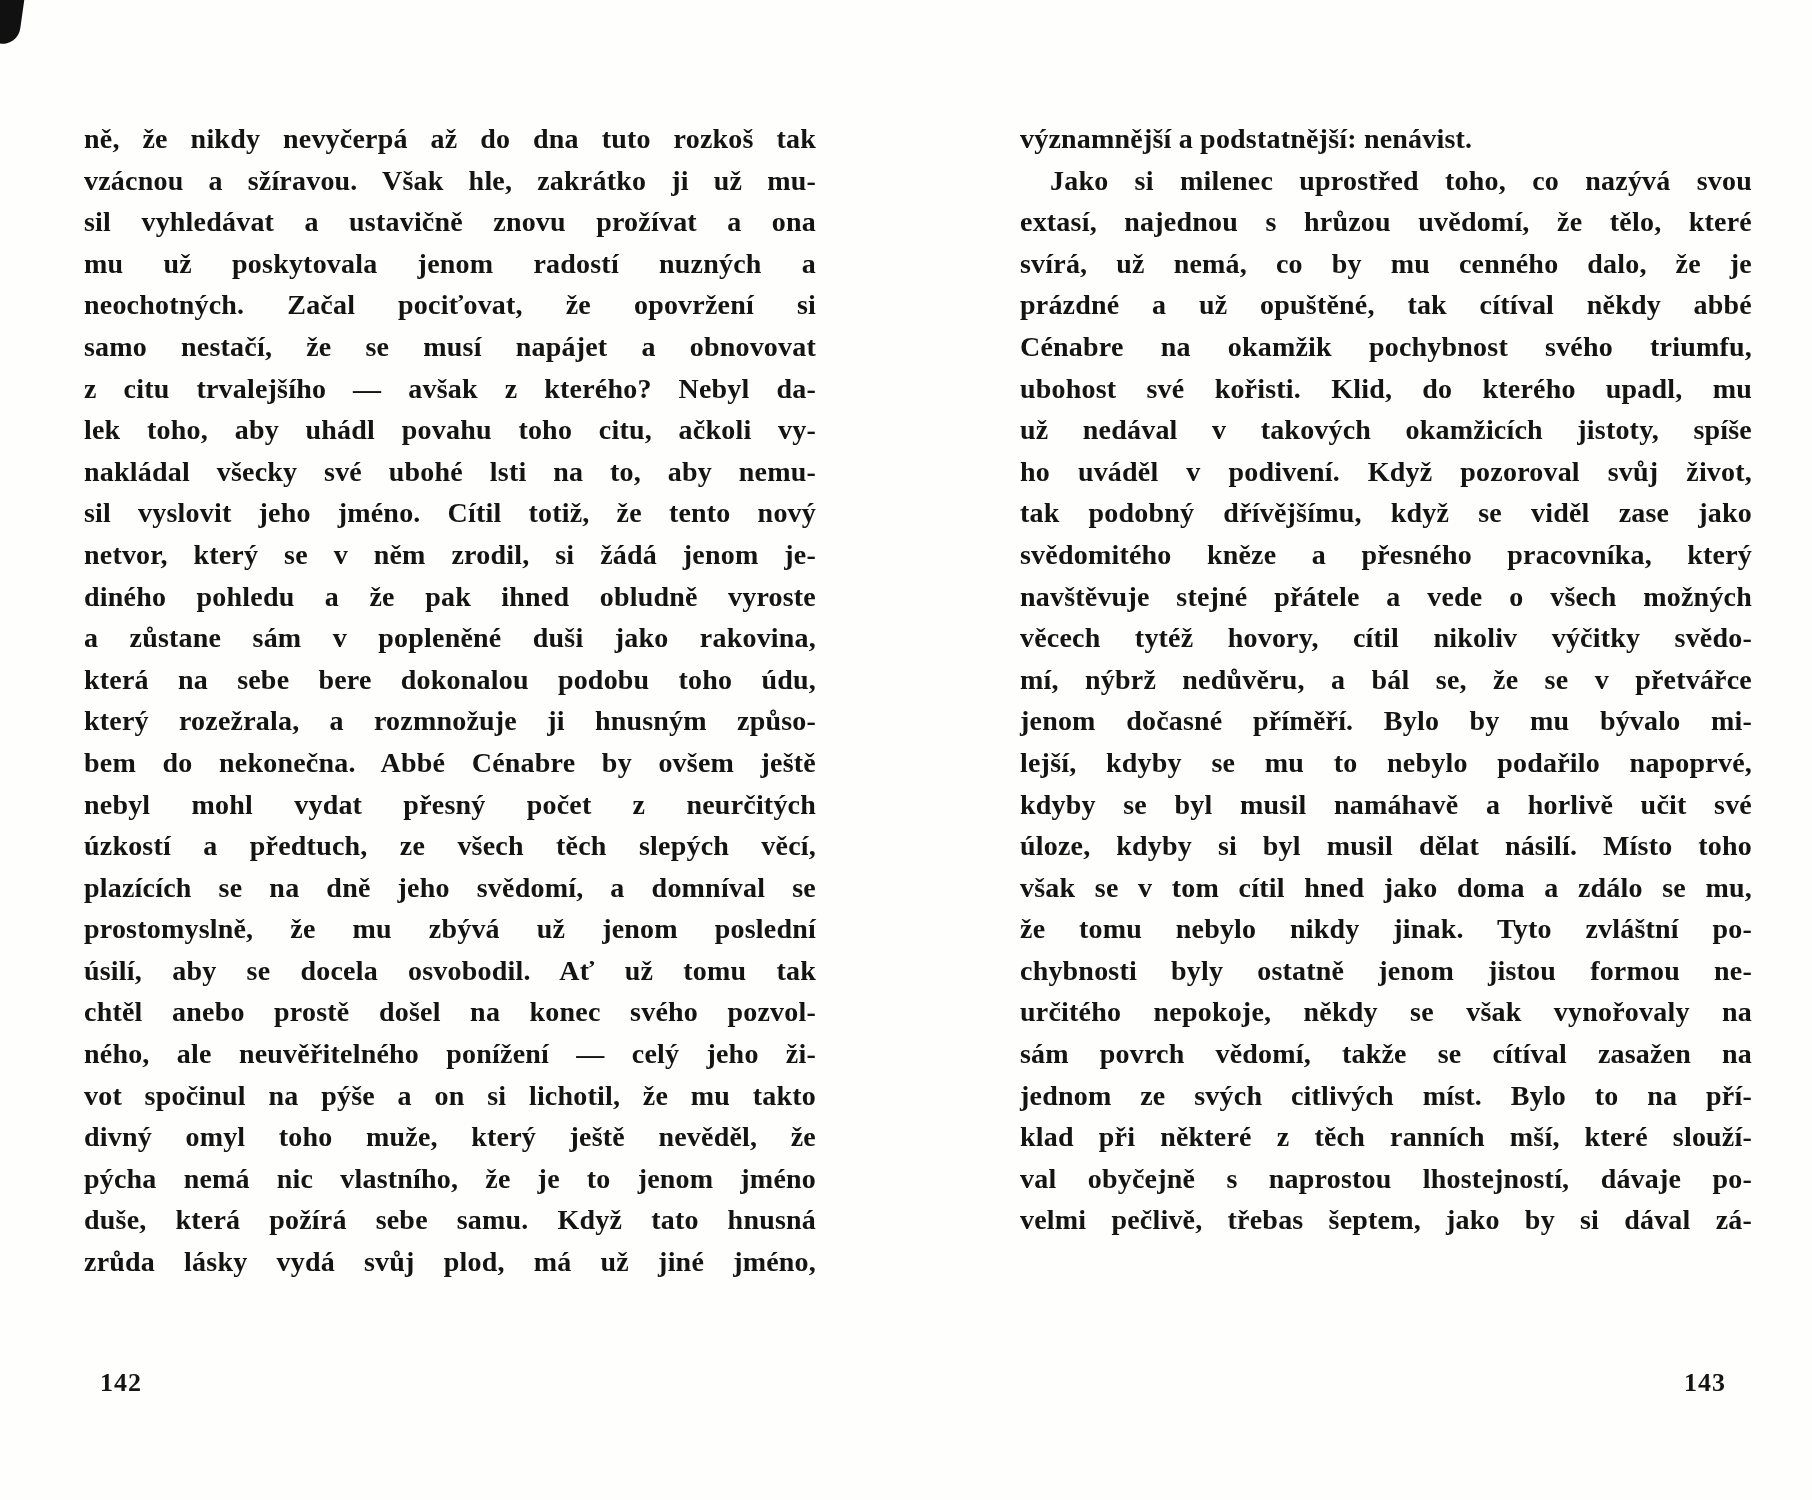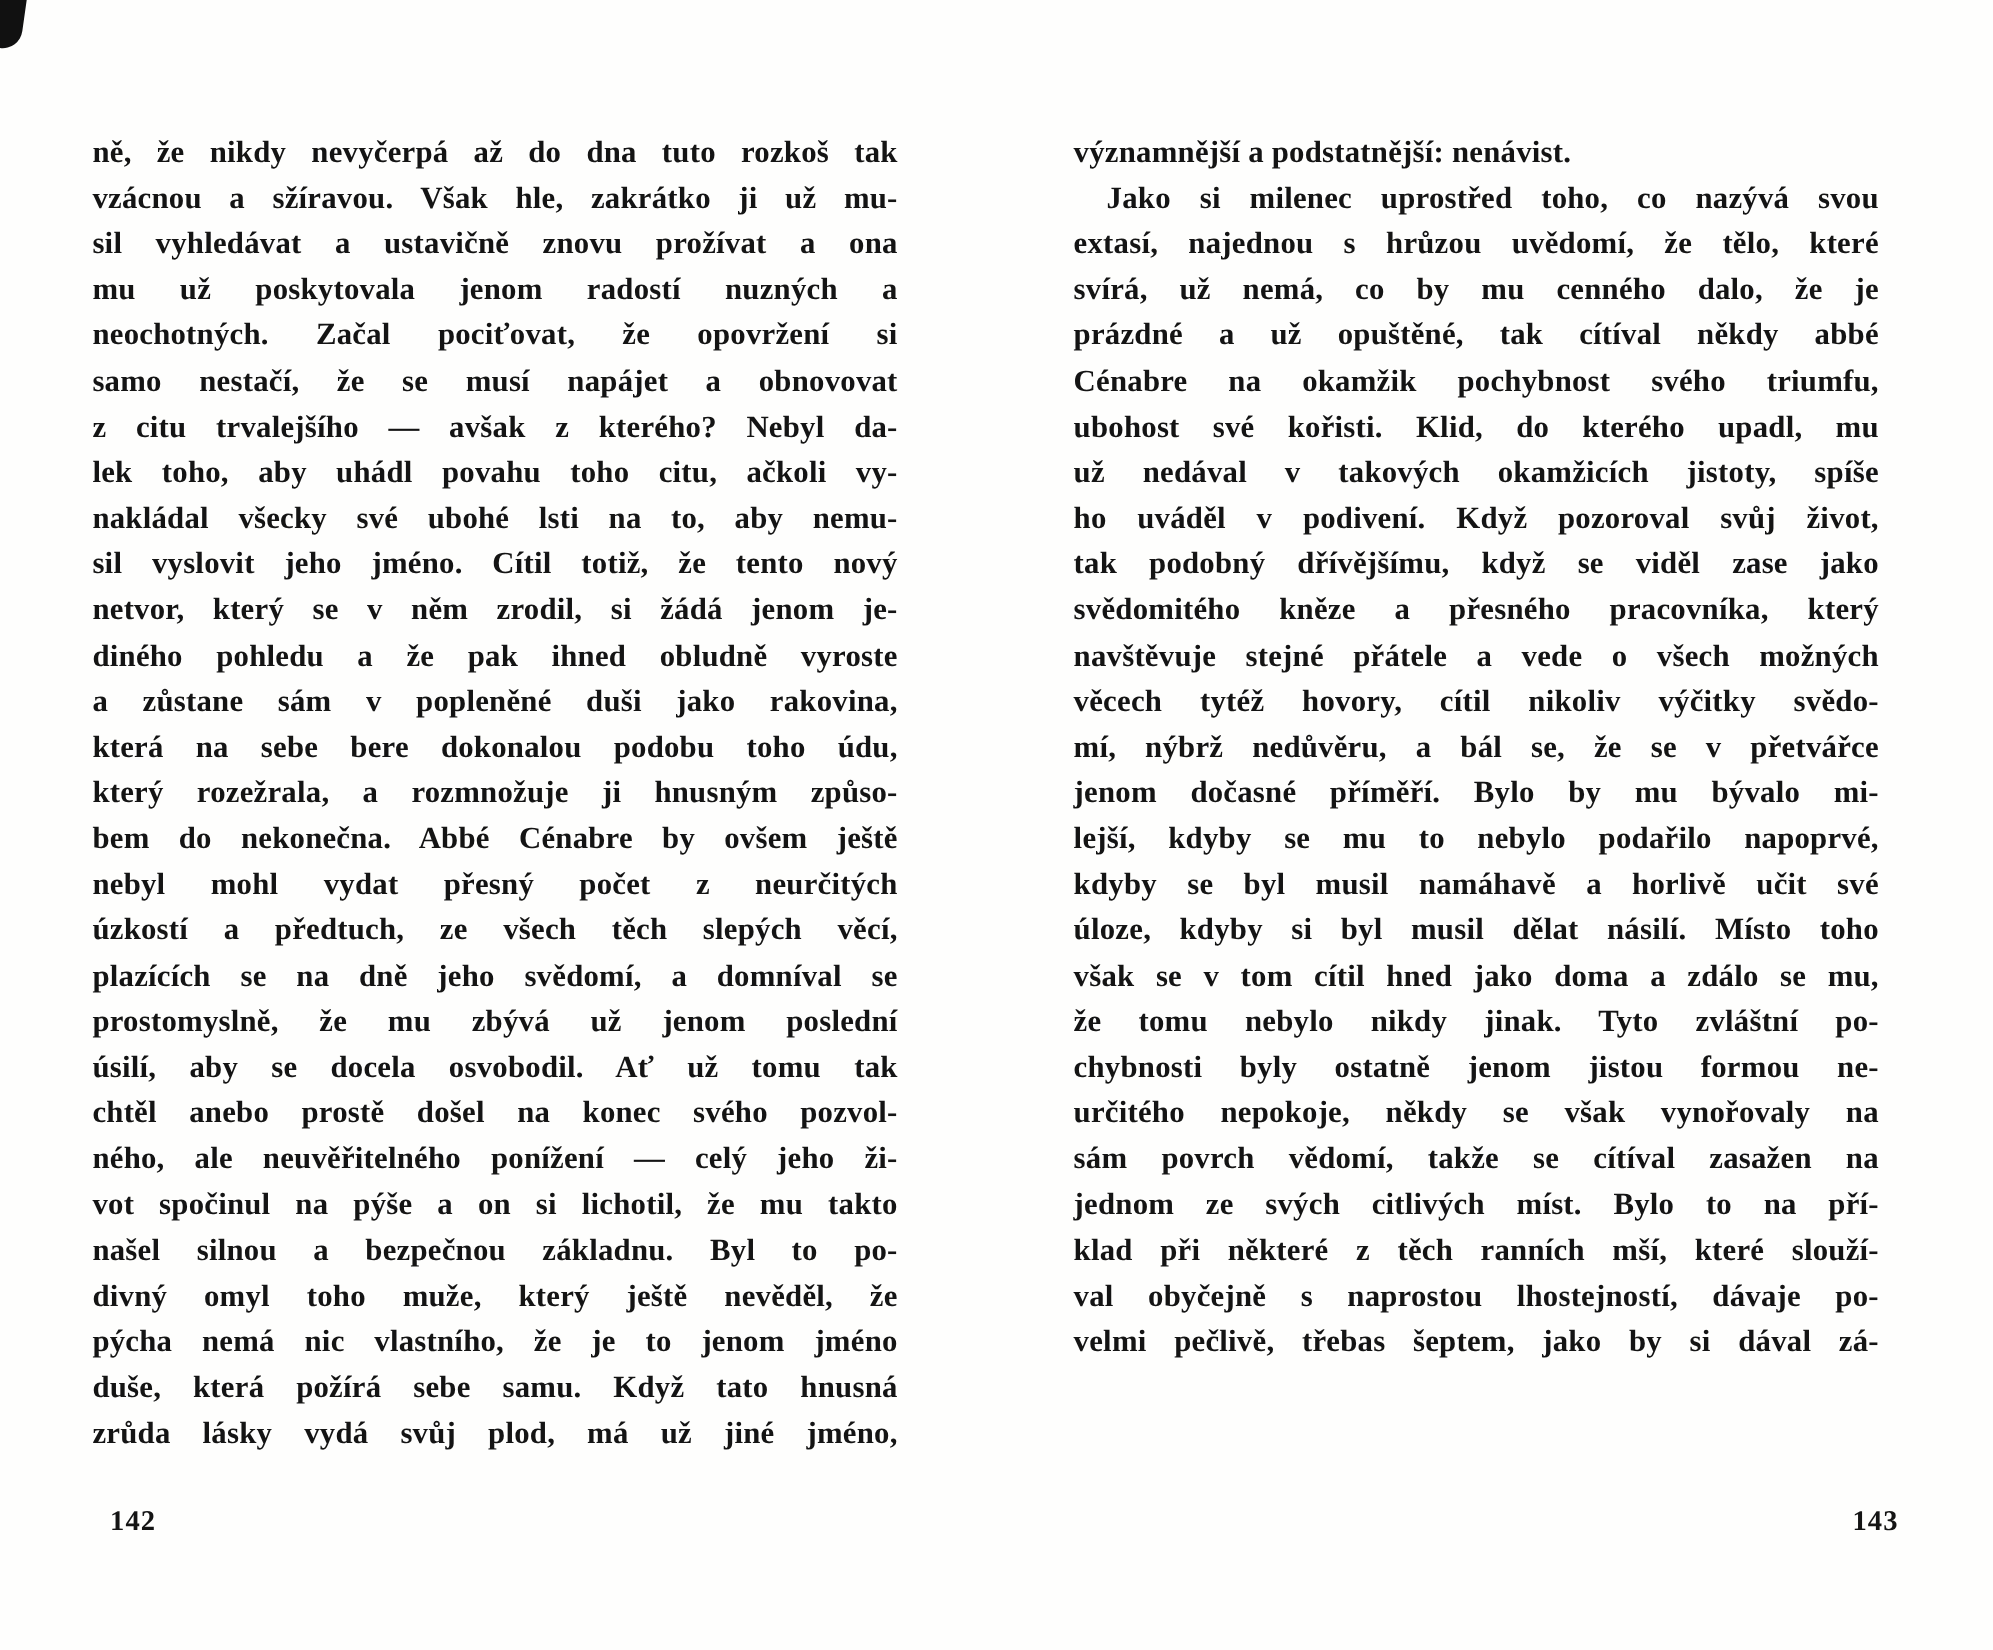--- a/index.html
+++ b/index.html
@@ -15,21 +15,21 @@
   .page-column{
     position:absolute;
     top:118px;
     width:732px;
     font-size:28px;
     font-weight:bold;
     line-height:41.6px;
     letter-spacing:0.2px;
   }
   .col-left{left:84px;}
-  .col-right{left:976px;}
+  .col-right{left:1020px;}
   .line{
     text-align:justify;
     text-align-last:justify;
     white-space:nowrap;
     height:41.6px;
   }
   .line-left{
     text-align-last:left;
   }
   .line-indent{
@@ -79,21 +79,20 @@
       <div class="line">který rozežrala, a rozmnožuje ji hnusným způso-</div>
       <div class="line">bem do nekonečna. Abbé Cénabre by ovšem ještě</div>
       <div class="line">nebyl mohl vydat přesný počet z neurčitých</div>
       <div class="line">úzkostí a předtuch, ze všech těch slepých věcí,</div>
       <div class="line">plazících se na dně jeho svědomí, a domníval se</div>
       <div class="line">prostomyslně, že mu zbývá už jenom poslední</div>
       <div class="line">úsilí, aby se docela osvobodil. Ať už tomu tak</div>
       <div class="line">chtěl anebo prostě došel na konec svého pozvol-</div>
       <div class="line">ného, ale neuvěřitelného ponížení — celý jeho ži-</div>
       <div class="line">vot spočinul na pýše a on si lichotil, že mu takto</div>
-      <div class="line">našel silnou a bezpečnou základnu. Byl to po-</div>
       <div class="line">divný omyl toho muže, který ještě nevěděl, že</div>
       <div class="line">pýcha nemá nic vlastního, že je to jenom jméno</div>
       <div class="line">duše, která požírá sebe samu. Když tato hnusná</div>
       <div class="line">zrůda lásky vydá svůj plod, má už jiné jméno,</div>
     </div>
 
   <div class="page-column col-right">
       <div class="line line-left">významnější a podstatnější: nenávist.</div>
       <div class="line line-indent">Jako si milenec uprostřed toho, co nazývá svou</div>
       <div class="line">extasí, najednou s hrůzou uvědomí, že tělo, které</div>

